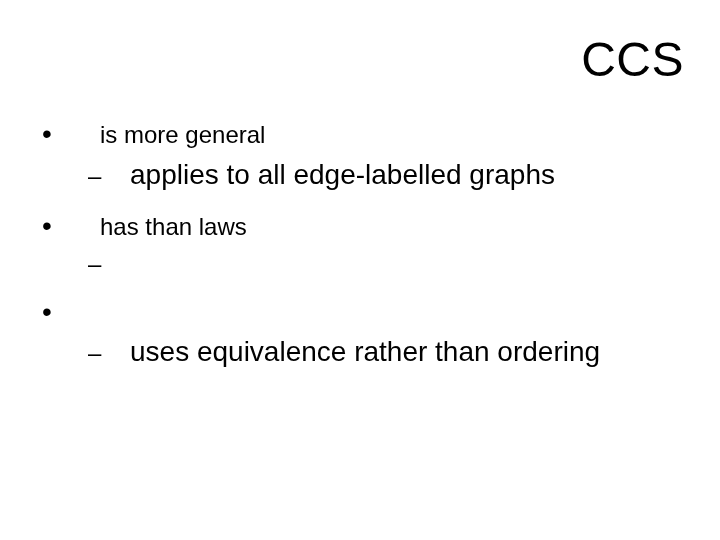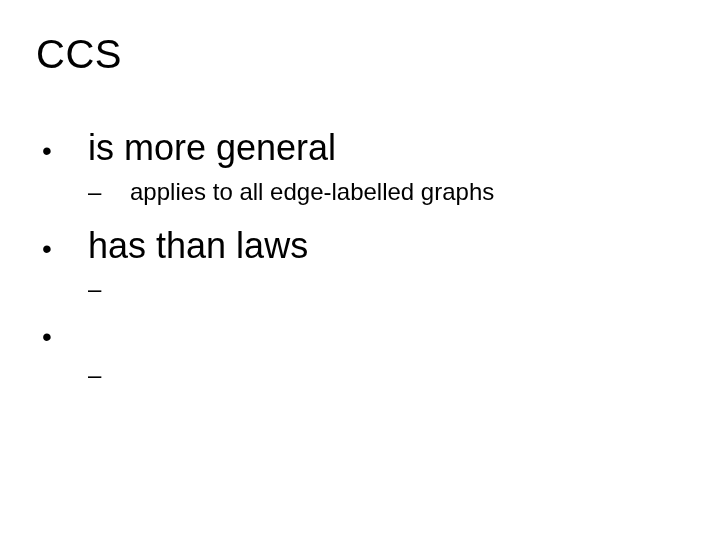--- a/index.html
+++ b/index.html
@@ -11,57 +11,58 @@
     font-family: Arial, Helvetica, sans-serif;
     color: #000;
   }
   .slide {
     width: 720px;
     height: 540px;
     box-sizing: border-box;
     padding: 24px 36px 36px 36px;
   }
   .title {
-    text-align: left;
-    font-size: 40px;
+    text-align: right;
+    font-size: 48px;
     font-weight: 400;
     margin-top: 8px;
-    margin-bottom: 48px;
+    margin-bottom: 30px;
     letter-spacing: 0.5px;
   }
   .l1 {
     display: flex;
     align-items: baseline;
     margin-left: 6px;
     margin-bottom: 6px;
   }
   .l1 .bullet {
     width: 46px;
     font-size: 28px;
     line-height: 1.2;
     text-align: left;
   }
   .l1 .text {
-    font-size: 36px;
+    font-size: 24px;
     line-height: 1.25;
+    margin-left: 12px;
   }
   .l2 {
     display: flex;
     align-items: baseline;
     margin-left: 52px;
     margin-top: 4px;
     margin-bottom: 16px;
   }
   .l2 .dash {
     width: 42px;
     font-size: 24px;
     line-height: 1.25;
   }
   .l2 .text {
-    font-size: 24px;
+    font-size: 28px;
     line-height: 1.3;
   }
 </style>
 </head>
 <body>
 
 <div class="slide">
   <div class="title">CCS</div>
 
   <div class="l1">
@@ -79,14 +80,15 @@
   </div>
   <div class="l2">
     <div class="dash">–</div>
   </div>
 
   <div class="l1">
     <div class="bullet">•</div>
   </div>
   <div class="l2">
     <div class="dash">–</div>
+    <div class="text">uses equivalence rather than ordering</div>
   </div>
 </div>
 
 </body></html>

